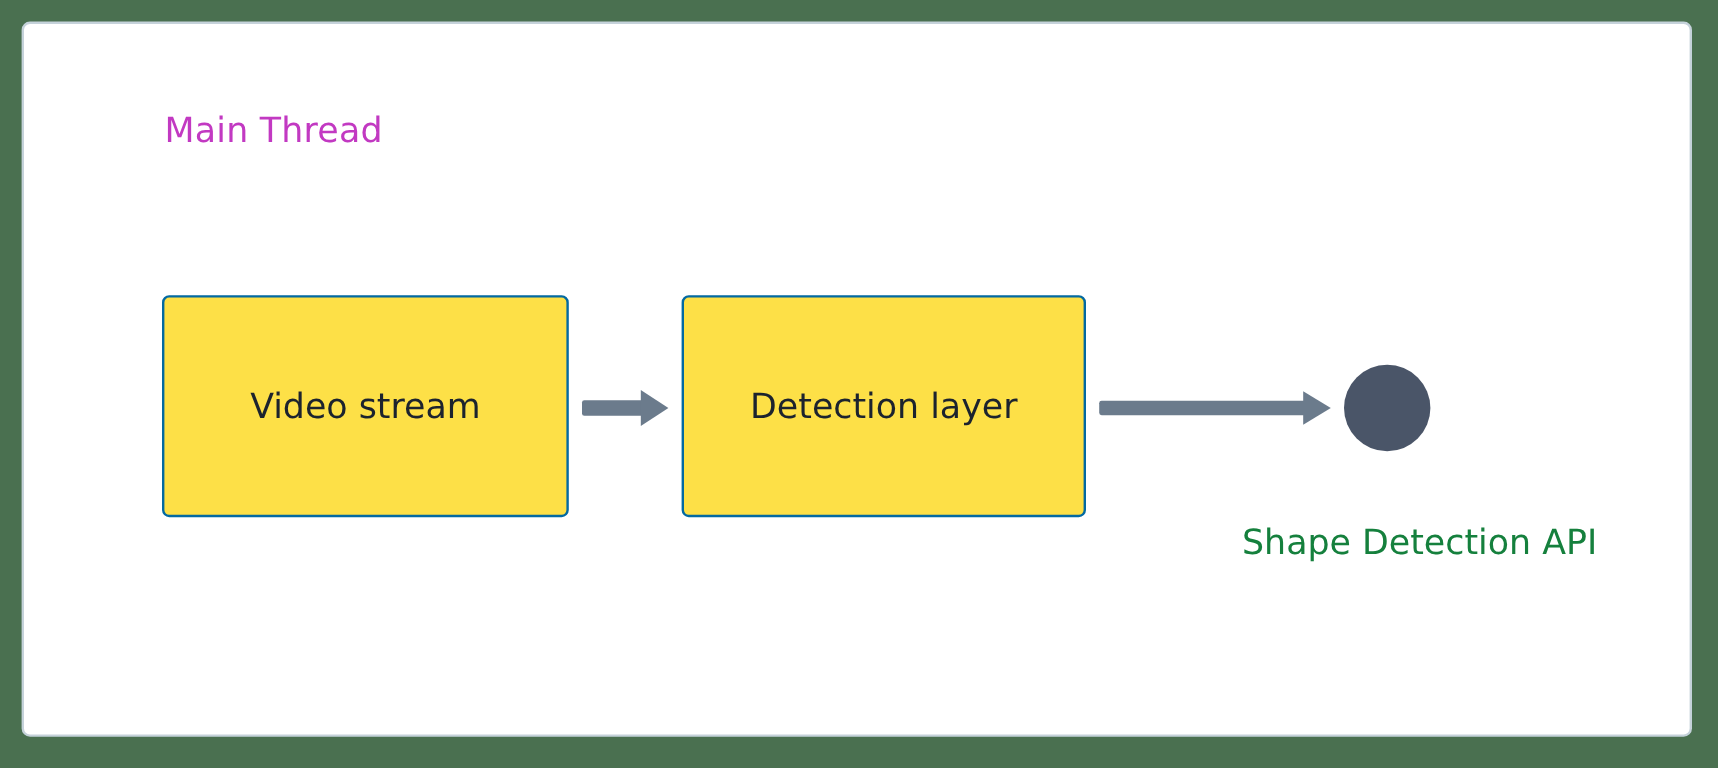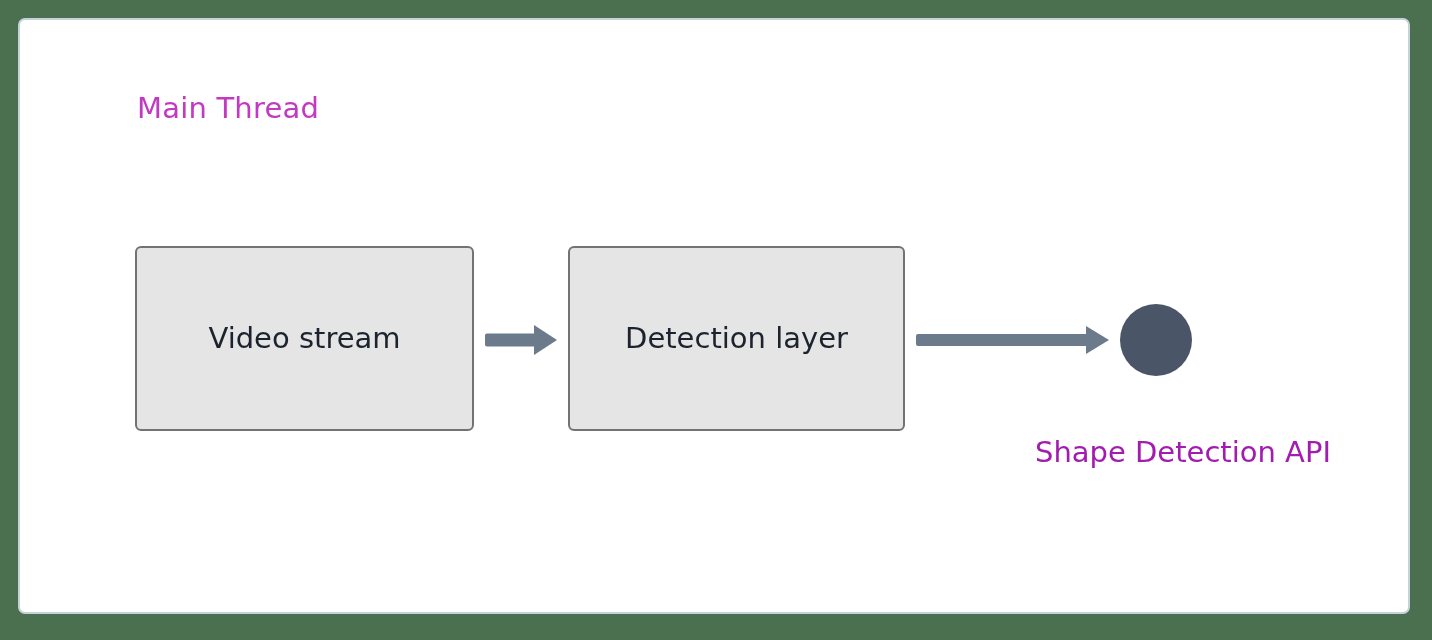--- a/index.html
+++ b/index.html
@@ -42,22 +42,22 @@
     line-height: 1;
     color: #c239c2;
     letter-spacing: 0.2px;
     white-space: nowrap;
   }
 
   
   .node-box {
     position: absolute;
     box-sizing: border-box;
-    background: #e5e5e5;
-    border: 2px solid #737373;
+    background: #fde047;
+    border: 2px solid #0369a1;
     border-radius: 6px;
     display: flex;
     align-items: center;
     justify-content: center;
   }
   .node-box .node-label {
     font-size: 29px;
     line-height: 1;
     color: #1c232e;
     white-space: nowrap;
@@ -88,21 +88,21 @@
   }
 
   .circle-caption {
     position: absolute;
     left: 1005px;
     top: 418px;
     width: 316px;
     text-align: center;
     font-size: 29px;
     line-height: 1;
-    color: #a21caf;
+    color: #15803d;
     white-space: nowrap;
   }
 
   
   .edge-layer {
     position: absolute;
     left: 0;
     top: 0;
     width: 1432px;
     height: 640px;

